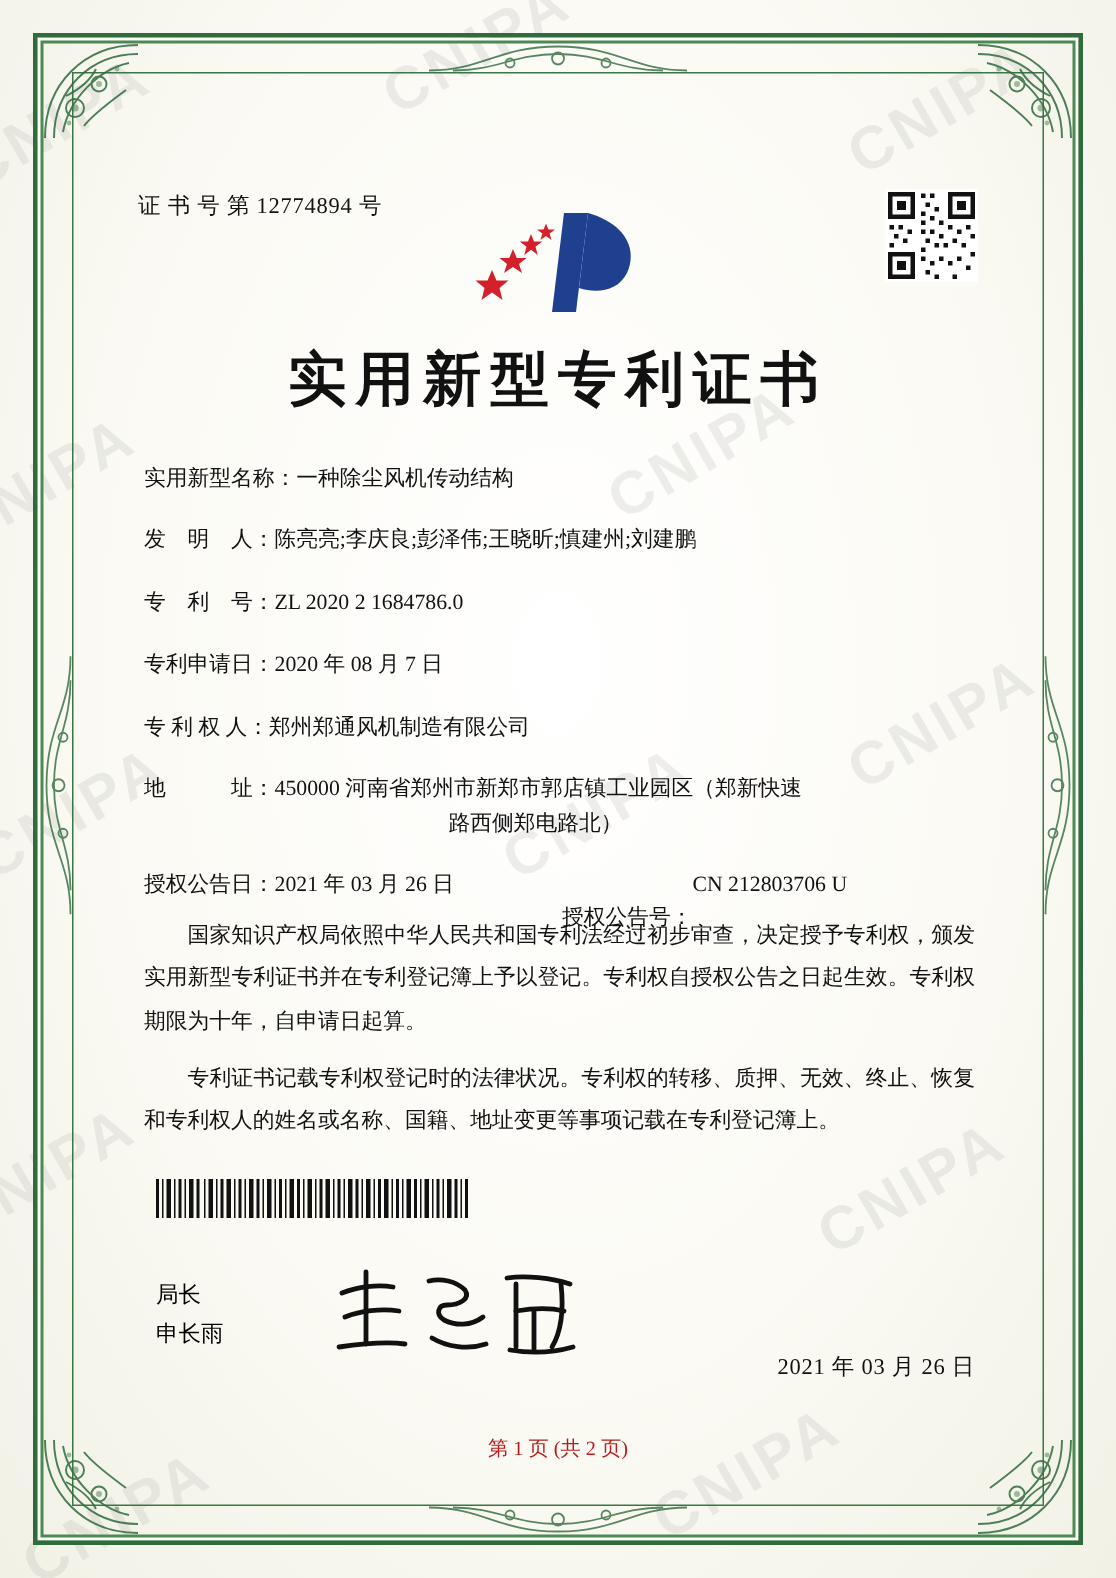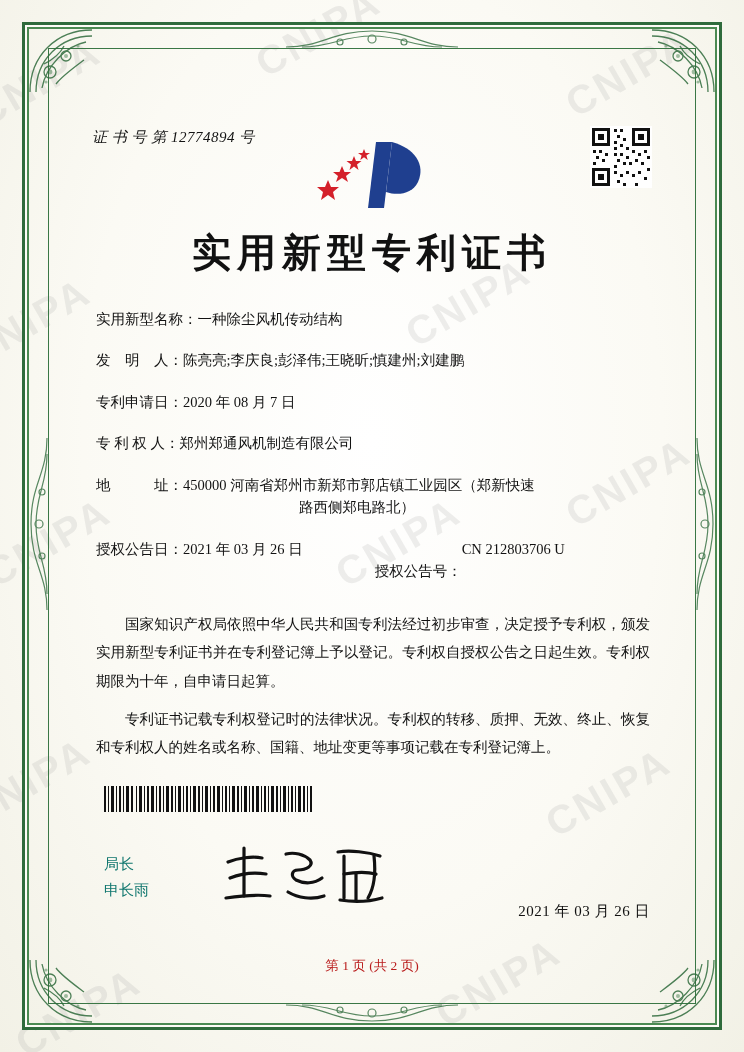--- a/index.html
+++ b/index.html
@@ -73,21 +73,20 @@
   }
 
   
   .cert-no {
     position: absolute;
     left: 92px;
     top: 128px;
     font-size: 15px;
     color: #141414;
     letter-spacing: .5px;
-    font-style: italic;
   }
   .qr {
     position: absolute;
     right: 92px;
     top: 126px;
     width: 62px;
     height: 62px;
   }
   .logo {
     position: absolute;
@@ -161,21 +160,21 @@
     height: 26px;
     width: 208px;
   }
 
   .sig-block {
     position: absolute;
     left: 104px;
     top: 852px;
     font-size: 15px;
     line-height: 1.7;
-    color: #0f766e;
+    color: #000000;
   }
   .signature {
     position: absolute;
     left: 218px;
     top: 840px;
     width: 180px;
     height: 72px;
   }
   .date-right {
     position: absolute;
@@ -424,20 +423,24 @@
   <div class="title">实用新型专利证书</div>
 
   <div class="fields">
     <div class="field-row">
       <span class="field-label">实用新型名称：</span>
       <span class="field-value">一种除尘风机传动结构</span>
     </div>
     <div class="field-row">
       <span class="field-label">发　明　人：</span>
       <span class="field-value">陈亮亮;李庆良;彭泽伟;王晓昕;慎建州;刘建鹏</span>
+    </div>
+    <div class="field-row">
+      <span class="field-label">专　利　号：</span>
+      <span class="field-value">ZL 2020 2 1684786.0</span>
     </div>
     <div class="field-row">
       <span class="field-label">专利申请日：</span>
       <span class="field-value">2020 年 08 月 7 日</span>
     </div>
     <div class="field-row">
       <span class="field-label">专 利 权 人：</span>
       <span class="field-value">郑州郑通风机制造有限公司</span>
     </div>
     <div class="field-row">

